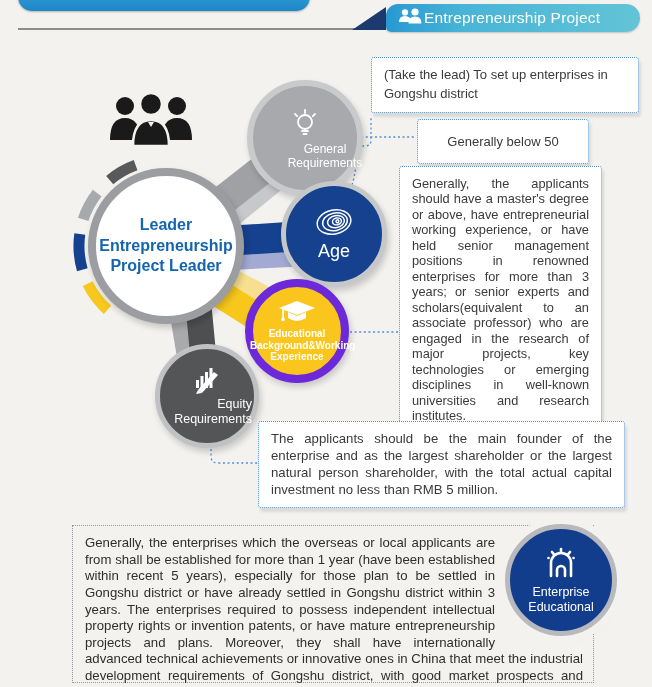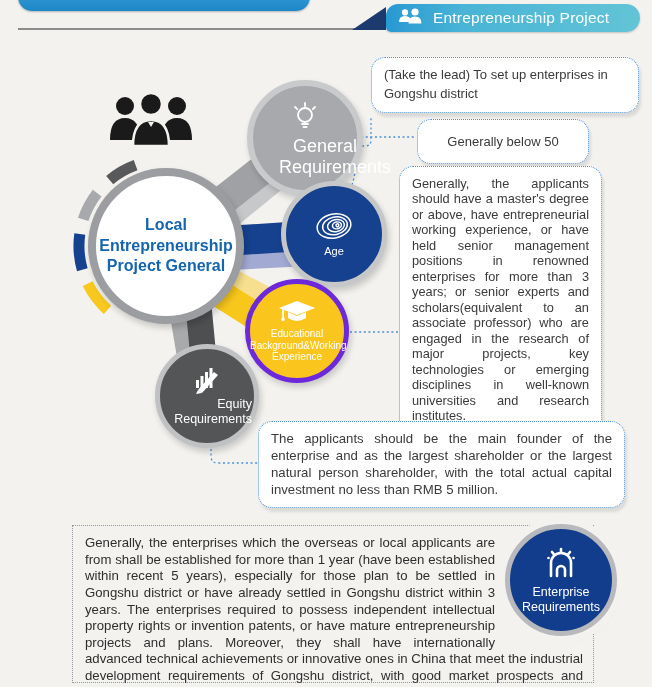--- a/index.html
+++ b/index.html
@@ -19,55 +19,55 @@
   }
   .header-line{left:18px;top:28px;width:356px;height:2px;background:#8c8c8c;z-index:3;}
   .navy-triangle{
     left:352px;top:7px;width:34px;height:23px;background:#1d3a6e;
     clip-path:polygon(0 100%,100% 0,100% 100%);z-index:3;
   }
   .badge{
     left:386px;top:4px;width:254px;height:28px;z-index:3;
     background:linear-gradient(90deg,#2898d2 0%,#49b4d6 30%,#63c4d6 100%);
     border-radius:12px 14px 14px 5px;
-    display:flex;align-items:center;gap:9px;padding-left:12px;box-sizing:border-box;
+    display:flex;align-items:center;padding-left:12px;box-sizing:border-box;
     box-shadow:0 1px 2px rgba(0,0,0,.2);
   }
   .badge-label{color:#fff;font-size:15.5px;font-weight:500;letter-spacing:.2px;}
 
   
   .node{
     border-radius:50%;display:flex;flex-direction:column;align-items:center;justify-content:center;
     text-align:center;z-index:2;box-sizing:border-box;
     box-shadow:2px 4px 6px rgba(0,0,0,.18);
   }
   .node .lbl{color:#fff;line-height:1.15;}
   .hub{
     left:88px;top:168px;width:156px;height:156px;background:#fff;
     border:8px solid #9b9da0;
   }
   .hub .hub-lbl{color:#1565ae;font-weight:bold;font-size:16px;line-height:1.3;width:138px;}
   .n-general{left:247px;top:80px;width:116px;height:116px;background:#a7a9ac;border:6px solid #c9cacc;}
-  .n-general .lbl{font-size:18px;width:92px;margin-left:40px;}
+  .n-general .lbl{font-size:12px;width:92px;margin-left:40px;}
   .n-age{left:281px;top:181px;width:106px;height:106px;background:#16418f;border:5px solid #c6c7c9;}
-  .n-age .lbl{font-size:11px;}
-  .n-edu{left:245px;top:279px;width:104px;height:104px;background:#fac61d;border:5px solid #6d28d9;}
+  .n-age .lbl{font-size:18px;}
+  .n-edu{left:245px;top:279px;width:104px;height:104px;background:#fac61d;border:8px solid #6d28d9;font-weight:bold;}
   .n-edu .lbl{font-size:10px;width:94px;}
   .n-equity{left:155px;top:344px;width:104px;height:104px;background:#545557;border:5px solid #c0c1c3;text-align:right;}
   .n-equity .lbl{font-size:12.5px;width:90px;}
   .n-enterprise{
     left:505px;top:524px;width:112px;height:112px;background:#123d8c;border:5px solid #b7b9bc;
     box-shadow:0 0 0 7px #f3f2ef,2px 3px 5px rgba(0,0,0,.2);z-index:5;
   }
   .n-enterprise .lbl{font-size:12.5px;width:90px;}
   .node .ico{margin-bottom:3px;line-height:0;}
 
   
   .callout{
-    background:#fff;border:1.6px dotted #4a90d9;border-radius:14px;
+    background:#fff;border:1.6px dotted #4a90d9;border-radius:3px;
     padding:8px 12px;box-sizing:border-box;color:#3a3a3a;z-index:2;
     box-shadow:2px 4px 3px rgba(0,0,0,.10);
   }
   .c1{left:371px;top:57px;width:268px;font-size:13px;line-height:1.45;}
   .c2{left:417px;top:119px;width:172px;font-size:13px;text-align:center;padding:14px 10px;}
   .c3{left:399px;top:166px;width:203px;font-size:12.8px;line-height:1.21;text-align:justify;padding:9px 12px;}
   .c4{left:258px;top:421px;width:367px;font-size:13.2px;line-height:1.3;text-align:justify;padding:8px 12px;}
 
   
   .bottom-box{
@@ -133,21 +133,21 @@
       <circle cx="74" cy="16" r="9"></circle>
       <path d="M59,50 q0,-22 15,-22 q15,0 15,22 z"></path>
       <circle cx="48" cy="14" r="11" stroke="#f3f2ef" stroke-width="2.5"></circle>
       <path d="M30,56 q0,-26 18,-26 q18,0 18,26 z" stroke="#f3f2ef" stroke-width="2.5"></path>
       <path d="M45,32 l3,5 l3,-5 z" fill="#f3f2ef"></path>
     </g>
   </svg>
 </div>
 
 <div class="abs node hub">
-  <div class="hub-lbl">Local Entrepreneurship Project General</div>
+  <div class="hub-lbl">Leader Entrepreneurship Project Leader</div>
 </div>
 
 <div class="abs node n-general">
   <span class="ico">
     <svg width="34" height="34" viewBox="0 0 34 34">
       <g stroke="#ffffff" stroke-width="1.8" fill="none" stroke-linecap="round">
         <circle cx="17" cy="16" r="7"></circle>
         <path d="M14,25 h6"></path>
           <path d="M15.5,28 h3"></path>
         <path d="M17,4 v3"></path>
@@ -221,14 +221,14 @@
         <path d="M8,30 V17 A10,10 0 0 1 28,17 V30"></path>
         <path d="M14,30 V24 A4,4 0 0 1 22,24 V30"></path>
         <path d="M18,3 v3.5"></path>
           <path d="M9,6 l2.2,2.6"></path>
           <path d="M27,6 l-2.2,2.6"></path>
       </g>
       <circle cx="5.5" cy="12" r="1.3" fill="#ffffff"></circle>
       <circle cx="30.5" cy="12" r="1.3" fill="#ffffff"></circle>
     </svg>
   </span>
-  <div class="lbl">Enterprise Requirements</div>
+  <div class="lbl">Enterprise Educational</div>
 </div>
 
 </body></html>

